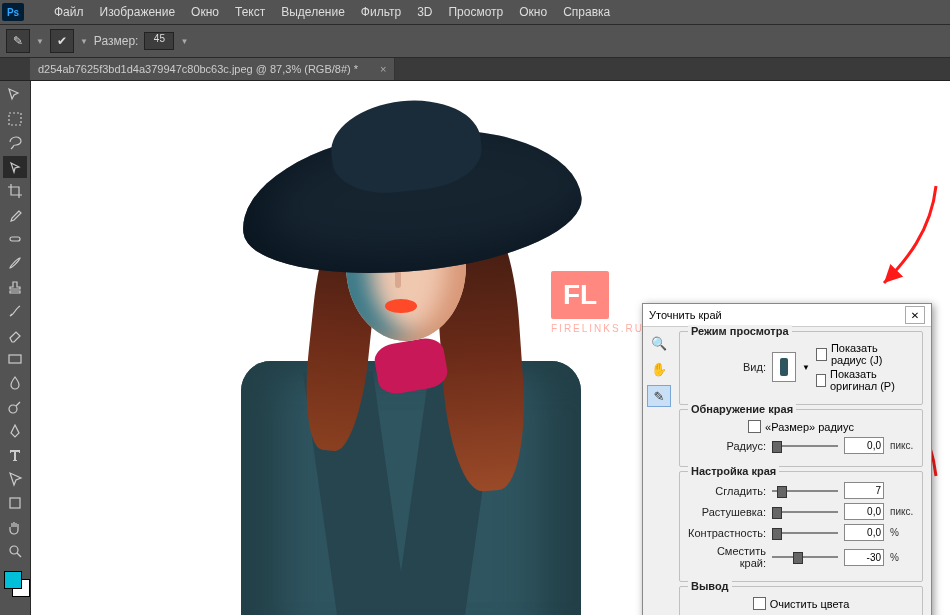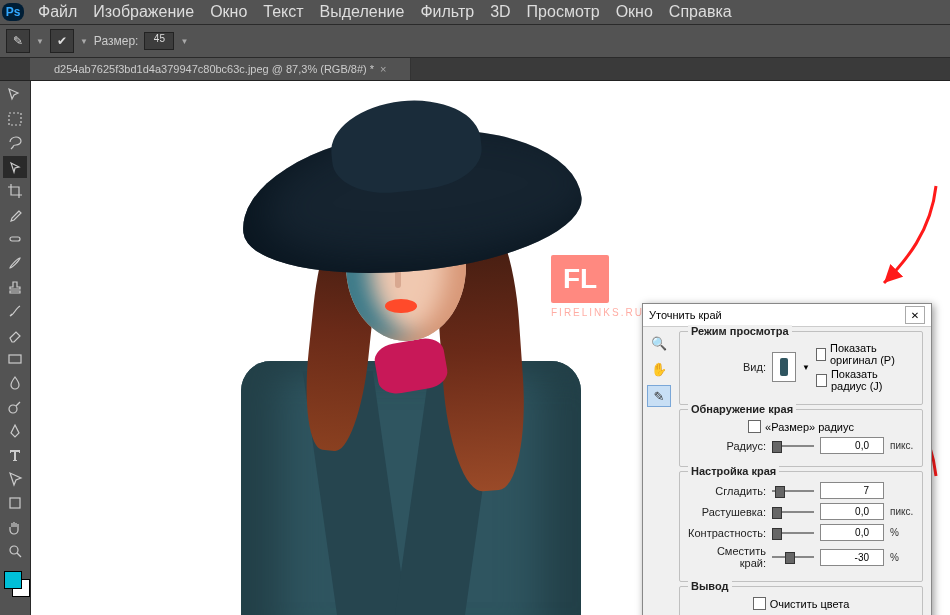--- a/index.html
+++ b/index.html
@@ -1,24 +1,24 @@
 <!DOCTYPE html>
 <html><head>
 <meta charset="utf-8">
 <style>
 html,body{margin:0;padding:0;width:950px;height:615px;overflow:hidden;font-family:Tahoma,Arial,sans-serif;background:#525252;color:#ccc;font-size:11px;user-select:none}
 .menubar{height:24px;background:#535353;display:flex;align-items:center;padding:0 2px;border-bottom:1px solid #2a2a2a}
-.ps-logo{width:22px;height:18px;background:#001e36;color:#31a8ff;font-weight:bold;font-size:12px;display:flex;align-items:center;justify-content:center;border-radius:8px;margin-right:6px}
-.menubar .mi{padding:0 8px;line-height:24px;cursor:default;font-size:16px;color:#ddd}
+.ps-logo{width:22px;height:18px;background:#001e36;color:#31a8ff;font-weight:bold;font-size:10px;display:flex;align-items:center;justify-content:center;border-radius:2px;margin-right:22px}
+.menubar .mi{padding:0 8px;line-height:24px;cursor:default;font-size:12px;color:#ddd}
 .optionsbar{height:32px;background:#535353;display:flex;align-items:center;padding:0 6px;border-bottom:1px solid #2a2a2a;gap:6px}
 .ob-icon{width:22px;height:22px;background:#3d3d3d;border:1px solid #222;display:flex;align-items:center;justify-content:center;color:#ddd;font-size:12px}
 .ob-label{font-size:12px;color:#ccc}
 .ob-input{width:28px;height:16px;background:#3d3d3d;border:1px solid #222;color:#ddd;font-size:10px;text-align:center}
 .tabbar{height:22px;background:#3a3a3a;display:flex;align-items:center;padding-left:30px;border-bottom:1px solid #222}
-.tab{background:#525252;height:22px;display:flex;align-items:center;padding:0 24px;font-size:11px;color:#ccc;border-right:1px solid #333;gap:6px}
+.tab{background:#525252;height:22px;display:flex;align-items:center;padding:0 8px;font-size:11px;color:#ccc;border-right:1px solid #333;gap:22px}
 .tab .close{color:#aaa;font-size:11px}
 .workspace{position:relative;height:537px;display:flex}
 .toolbar{width:30px;background:#535353;border-right:1px solid #2a2a2a;display:flex;flex-direction:column;padding-top:2px}
 .tb{width:24px;height:22px;margin:1px auto;display:flex;align-items:center;justify-content:center;color:#ccc;position:relative;cursor:default}
 .tb.sel{background:#2a2a2a}
 .tb svg{width:16px;height:16px;stroke:#ccc;fill:none;stroke-width:1.2}
 .tb.solid svg{fill:#ccc;stroke:none}
 .swatch-wrap{margin-top:6px;width:26px;height:30px;position:relative;margin-left:2px}
 .swatch{position:absolute;width:16px;height:16px;border:1px solid #000}
 .swatch.fg{background:#00bfd8;left:2px;top:2px;z-index:2}
@@ -38,40 +38,40 @@
 .nose{position:absolute;left:214px;top:195px;width:6px;height:22px;background:#d8a890;border-radius:3px}
 .lips{position:absolute;left:204px;top:228px;width:32px;height:14px;background:#ff4a2a;border-radius:50% 50% 48% 48%}
 .hair{position:absolute;background:#5a2a18;border-radius:40%}
 .hair.l{left:130px;top:140px;width:60px;height:240px;transform:rotate(6deg);background:linear-gradient(#3a1a10,#6a2a18,#8a4020)}
 .hair.r{left:260px;top:140px;width:80px;height:280px;transform:rotate(-4deg);background:linear-gradient(#3a1a10,#6a2a18,#9a4a28)}
 .scarf{position:absolute;left:195px;top:270px;width:70px;height:50px;background:#c81858;border-radius:30%;transform:rotate(-10deg)}
 .coat{position:absolute;left:60px;top:290px;width:340px;height:290px;background:#2f5560;border-radius:30px 30px 0 0;box-shadow:inset 40px 0 40px #234048,inset -40px 0 40px #234048}
 .lapel{position:absolute;width:70px;height:260px;background:#26454f;top:300px}
 .lapel.l{left:140px;transform:skewX(8deg)}
 .lapel.r{left:230px;transform:skewX(-8deg)}
-.watermark{position:absolute;left:370px;top:184px;opacity:.55}
+.watermark{position:absolute;left:370px;top:200px;opacity:.55}
 .wm-box{width:58px;height:48px;background:#ff2a1a;color:#fff;font-weight:bold;font-size:28px;display:flex;align-items:center;justify-content:center;border-radius:2px}
 .wm-txt{color:#ff6a5a;font-size:10px;letter-spacing:2px;margin-top:4px;text-align:center}
 
 .dialog{position:absolute;right:18px;top:222px;width:288px;background:#f0f0f0;border:1px solid #888;box-shadow:2px 2px 8px rgba(0,0,0,.4);color:#000;font-size:11px}
 .dlg-title{height:22px;background:#fff;border-bottom:1px solid #ccc;display:flex;align-items:center;padding:0 6px;justify-content:space-between}
 .dlg-close{width:18px;height:16px;display:flex;align-items:center;justify-content:center;border:1px solid #aaa;font-size:10px;cursor:default}
 .dlg-body{display:flex}
 .dlg-tools{width:28px;padding:6px 2px;display:flex;flex-direction:column;gap:6px;align-items:center}
 .dlg-tool{width:22px;height:20px;display:flex;align-items:center;justify-content:center;font-size:13px;color:#333}
 .dlg-tool.sel{background:#c8dff5;border:1px solid #7aa7d8}
 .dlg-main{flex:1;padding:4px 8px 8px 4px}
 .section{border:1px solid #c0c0c0;border-radius:2px;margin-bottom:4px;padding:6px 8px 8px;position:relative}
 .section .hdr{position:absolute;top:-7px;left:8px;background:#f0f0f0;padding:0 3px;font-size:11px;font-weight:bold;color:#222}
 .row{display:flex;align-items:center;gap:6px;margin:4px 0;font-size:11px}
 .row .lbl{width:78px;text-align:right;color:#222}
 .slider{flex:1;height:14px;position:relative}
 .slider .track{position:absolute;left:0;right:0;top:6px;height:2px;background:#888}
 .slider .thumb{position:absolute;top:2px;width:8px;height:10px;background:#666;border:1px solid #333}
-.numbox{width:34px;height:15px;border:1px solid #888;background:#fff;text-align:right;padding:0 14px;font-size:10px;line-height:15px}
+.numbox{width:34px;height:15px;border:1px solid #888;background:#fff;text-align:right;padding:0 2px;font-size:10px;line-height:15px}
 .unit{width:24px;font-size:10px;color:#333}
 .chk{display:flex;align-items:center;gap:4px}
 .chk .box{width:11px;height:11px;border:1px solid #666;background:#fff;display:flex;align-items:center;justify-content:center;font-size:9px;color:#333}
 .thumb-preview{width:22px;height:28px;border:1px solid #888;background:#fff;display:flex;align-items:center;justify-content:center}
 .thumb-preview .mini{width:8px;height:18px;background:#2f5560;border-radius:2px}
 
 .arrow{position:absolute;pointer-events:none}
 .arrow svg{overflow:visible}
 </style>
 </head>
@@ -280,25 +280,25 @@
             <span class="hdr">Режим просмотра</span>
             <div class="row">
               <span class="lbl">Вид:</span>
               <div class="thumb-preview">
                   <div class="mini"></div>
                 </div>
               <span style="font-size:8px">▼</span>
               <div style="flex:1;display:flex;flex-direction:column;gap:2px">
                 <label class="chk">
                     <span class="box"></span>
-                    <span>Показать оригинал (P)</span>
+                    <span>Показать радиус (J)</span>
                   </label>
                 <label class="chk">
                     <span class="box"></span>
-                    <span>Показать радиус (J)</span>
+                    <span>Показать оригинал (P)</span>
                   </label>
               </div>
             </div>
           </div>
 
           <div class="section">
             <span class="hdr">Обнаружение края</span>
             <div class="row" style="justify-content:center">
               <label class="chk">
                   <span class="box"></span>

